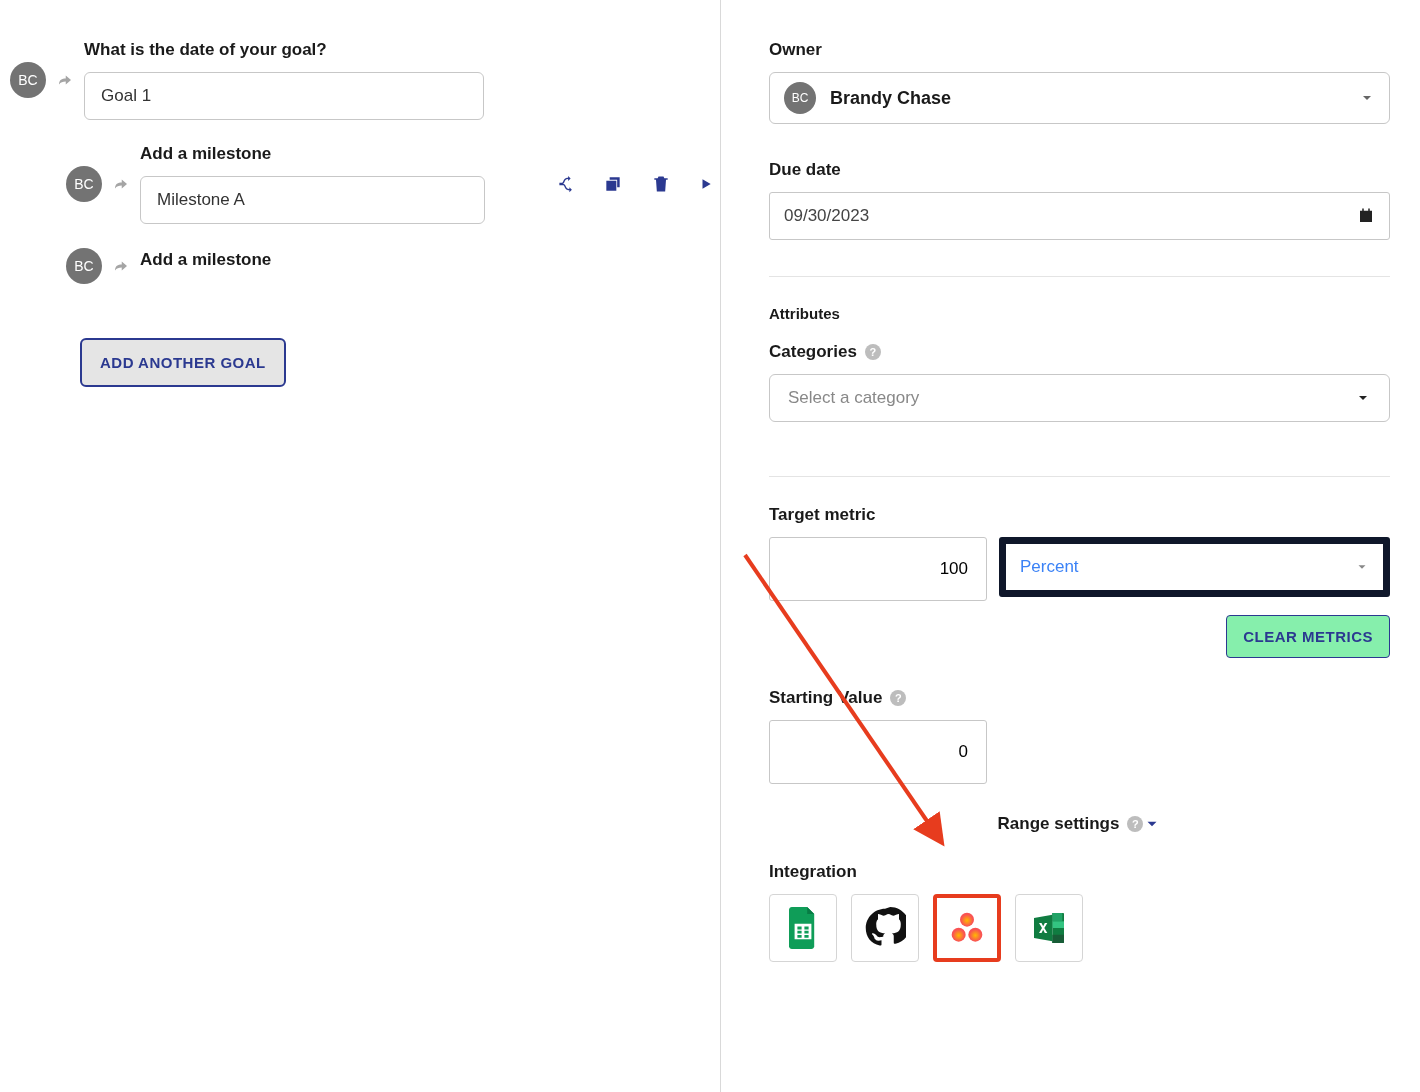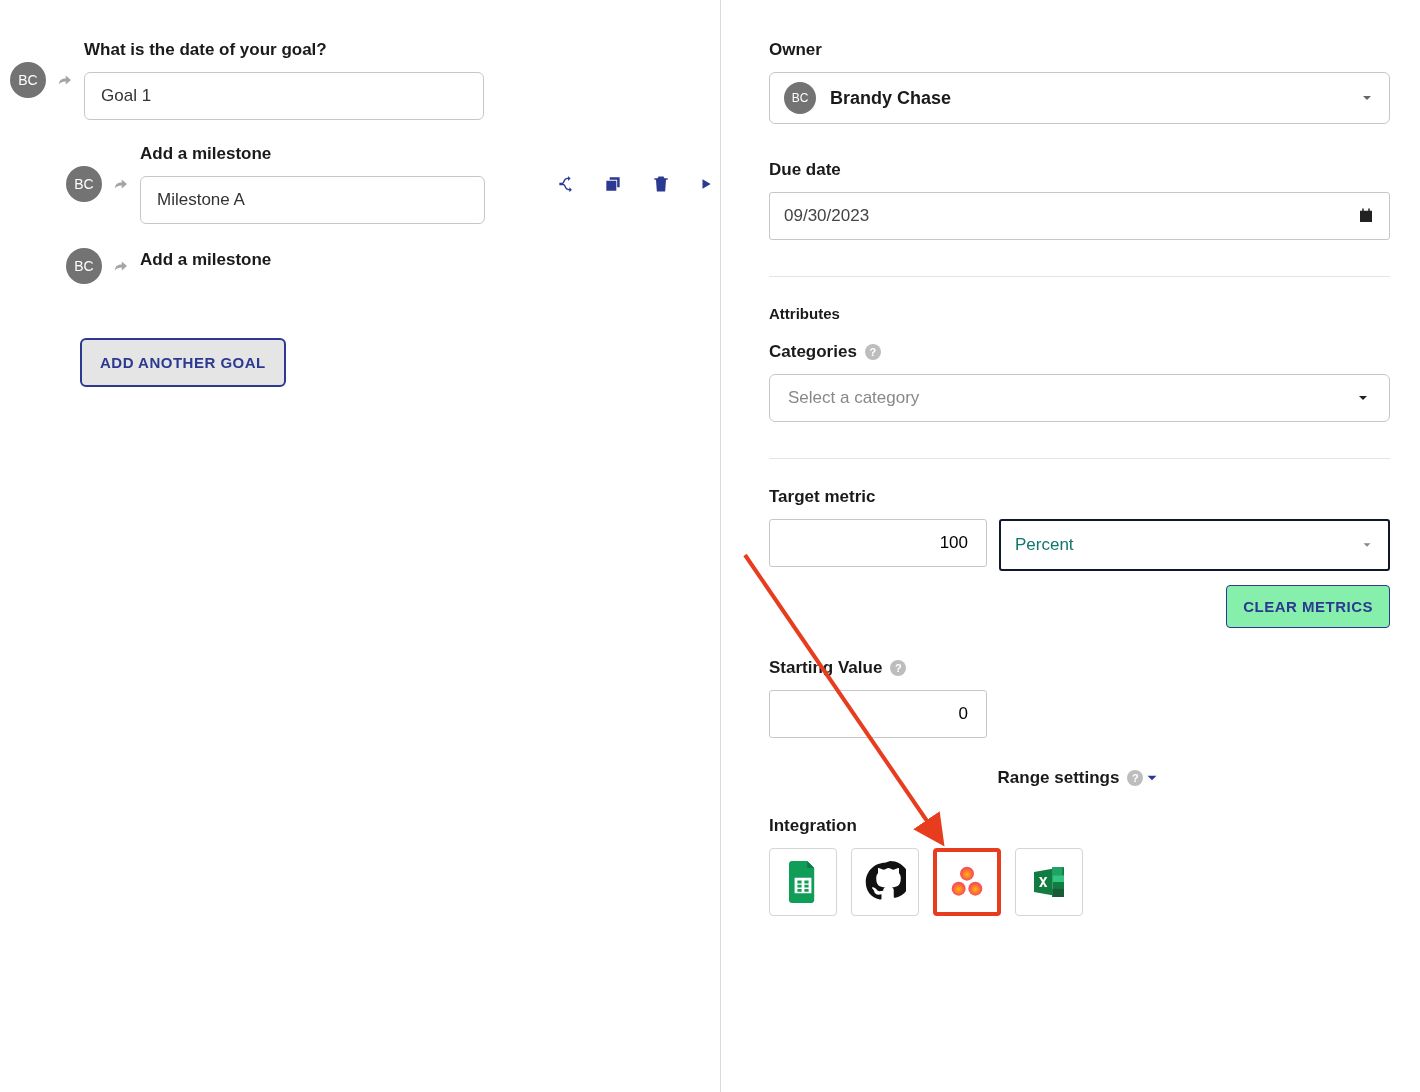--- a/index.html
+++ b/index.html
@@ -140,42 +140,42 @@
   .select-input {
     border: 1px solid #c7c7c7;
     border-radius: 6px;
     height: 48px;
     display: flex;
     align-items: center;
     justify-content: space-between;
     padding: 0 18px;
     font-size: 17px;
     color: #888;
-    margin-bottom: 36px;
+    margin-bottom: 54px;
   }
   .metric-row { display:flex; gap:12px; margin-bottom: 14px; }
   .num-input {
     border: 1px solid #c7c7c7;
     border-radius: 3px;
-    height: 48px;
+    height: 64px;
     text-align: right;
     padding: 0 18px;
     font-size: 17px;
     width: 218px;
   }
   .unit-select {
-    border: 2px solid #0f172a;
+    border: 7px solid #0f172a;
     border-radius: 3px;
-    height: 52px;
+    height: 60px;
     display: flex;
     align-items: center;
     justify-content: space-between;
     padding: 0 14px;
     font-size: 17px;
-    color: #0f766e;
+    color: #3b82f6;
     flex:1;
   }
   .clear-btn {
     border: 1px solid #2b3990;
     background: #86efac;
     color: #2b3990;
     font-weight: 700;
     font-size: 15px;
     letter-spacing: 0.5px;
     padding: 12px 16px;

